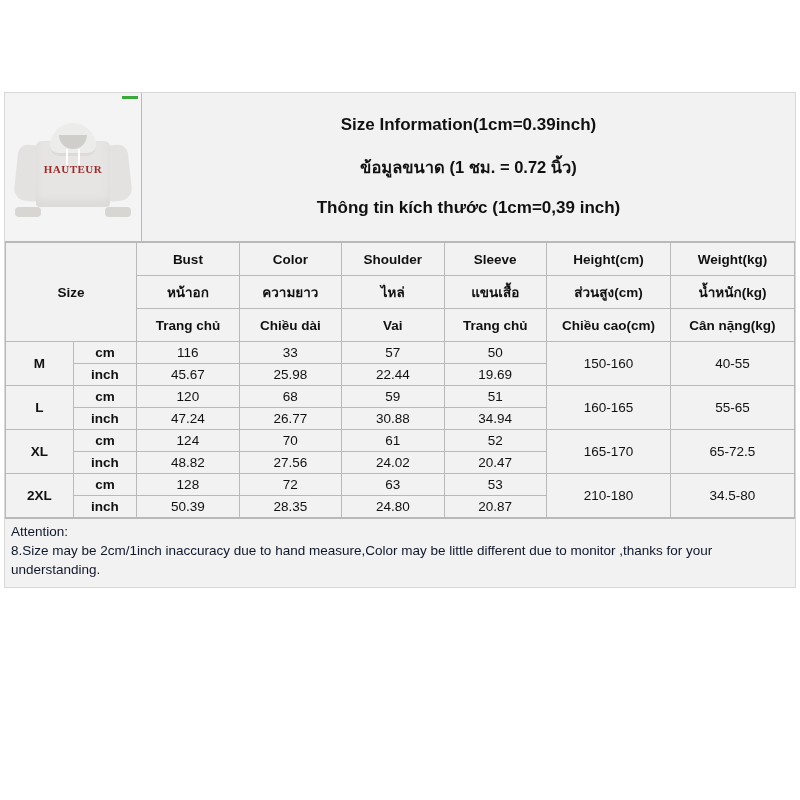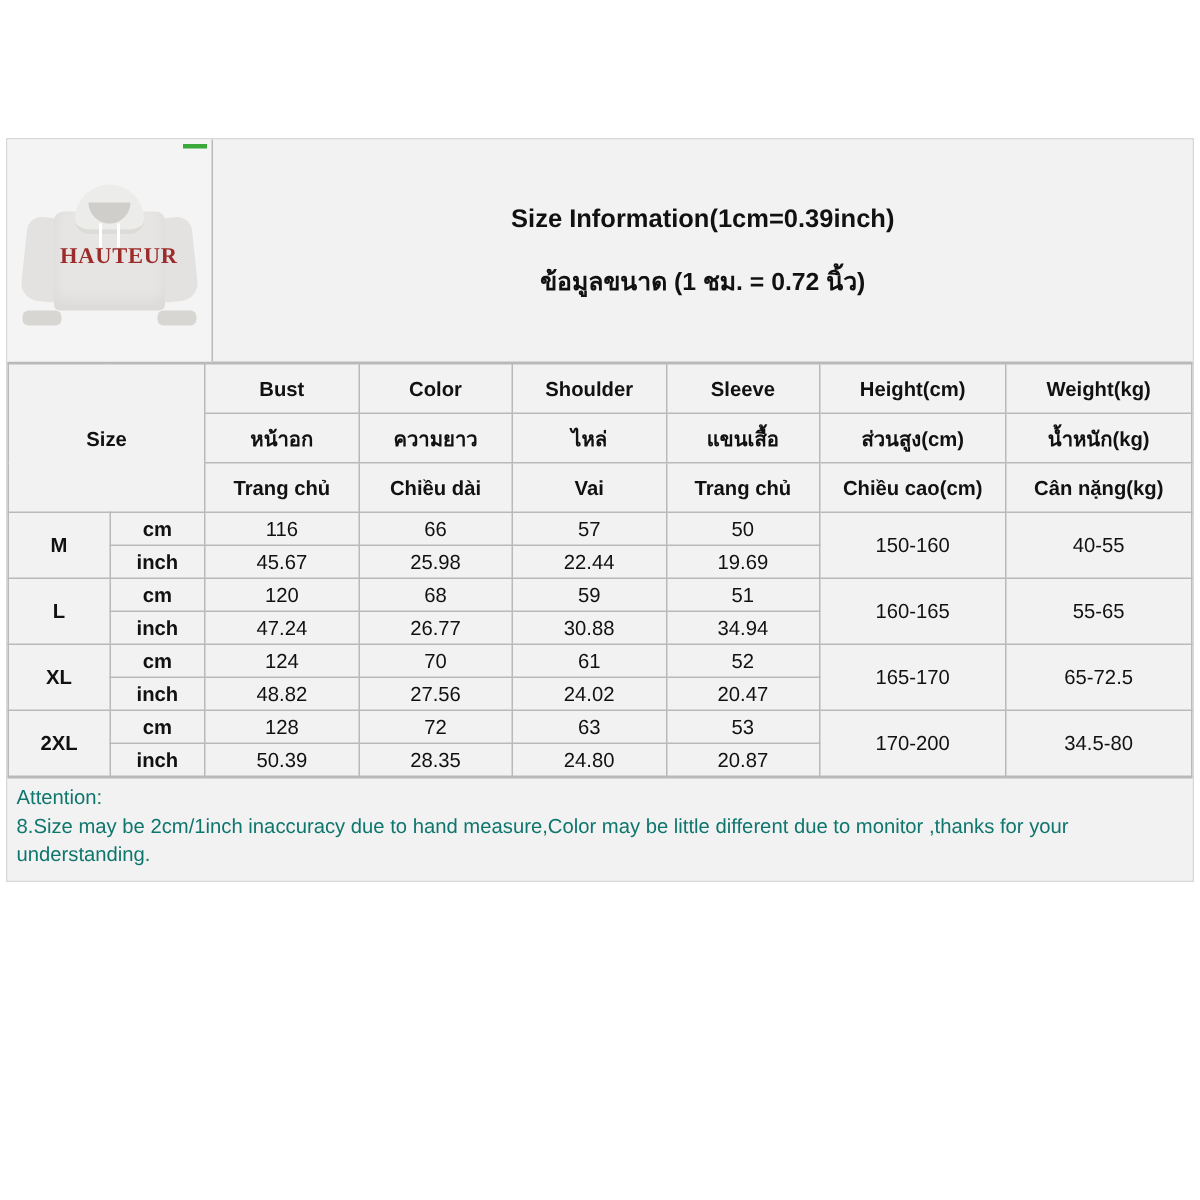--- a/index.html
+++ b/index.html
@@ -112,21 +112,21 @@
   .hoodie .cuff-l { left: 1px; }
   .hoodie .cuff-r { right: 1px; }
   .hoodie .logo {
     position: absolute;
     left: 26px;
     top: 48px;
     width: 66px;
     text-align: center;
     font-family: "Liberation Serif", serif;
     font-weight: bold;
-    font-size: 15px;
+    font-size: 11px;
     letter-spacing: 0.5px;
     color: #9c2b2b;
   }
   .hoodie .string-l, .hoodie .string-r {
     position: absolute;
     top: 34px;
     width: 2px;
     height: 16px;
     background: #ffffff;
   }
@@ -202,21 +202,21 @@
   
   .attention {
     border-top: 1px solid #b9b9b9;
     padding: 3px 6px 8px 6px;
     background: #f2f2f2;
   }
   .attention p {
     margin: 0;
     font-size: 13.5px;
     line-height: 1.42;
-    color: #0f766e;
+    color: #0f172a;
   }
 </style>
 </head>
 <body>
 
 <div id="sheet">
 
   <div class="header-band">
     <div class="product-photo">
       <div class="photo-corner"></div>
@@ -232,20 +232,21 @@
           <div class="string-l"></div>
           <div class="string-r"></div>
           <div class="logo">HAUTEUR</div>
         </div>
       </div>
     </div>
 
     <div class="title-block">
       <div class="title-line">Size Information(1cm=0.39inch)</div>
       <div class="title-line thai">ข้อมูลขนาด (1 ชม. = 0.72 นิ้ว)</div>
+      <div class="title-line">Thông tin kích thước (1cm=0,39 inch)</div>
     </div>
   </div>
 
   <table class="size-table">
     <colgroup>
       <col class="col-size">
         <col class="col-unit">
       <col class="col-m">
         <col class="col-m">
         <col class="col-m">
@@ -277,21 +278,21 @@
         <th class="head-cell viet">Vai</th>
         <th class="head-cell viet">Trang chủ</th>
         <th class="head-cell viet">Chiều cao(cm)</th>
         <th class="head-cell viet">Cân nặng(kg)</th>
       </tr>
 
       <tr>
         <td class="size-label" rowspan="2">M</td>
         <td class="unit-cell">cm</td>
         <td>116</td>
-        <td>66</td>
+        <td>33</td>
         <td>57</td>
         <td>50</td>
         <td rowspan="2">150-160</td>
         <td rowspan="2">40-55</td>
       </tr>
       <tr>
         <td class="unit-cell">inch</td>
         <td>45.67</td>
         <td>25.98</td>
         <td>22.44</td>
@@ -334,21 +335,21 @@
         <td>20.47</td>
       </tr>
 
       <tr>
         <td class="size-label" rowspan="2">2XL</td>
         <td class="unit-cell">cm</td>
         <td>128</td>
         <td>72</td>
         <td>63</td>
         <td>53</td>
-        <td rowspan="2">170-200</td>
+        <td rowspan="2">210-180</td>
         <td rowspan="2">34.5-80</td>
       </tr>
       <tr>
         <td class="unit-cell">inch</td>
         <td>50.39</td>
         <td>28.35</td>
         <td>24.80</td>
         <td>20.87</td>
       </tr>
     </tbody>

